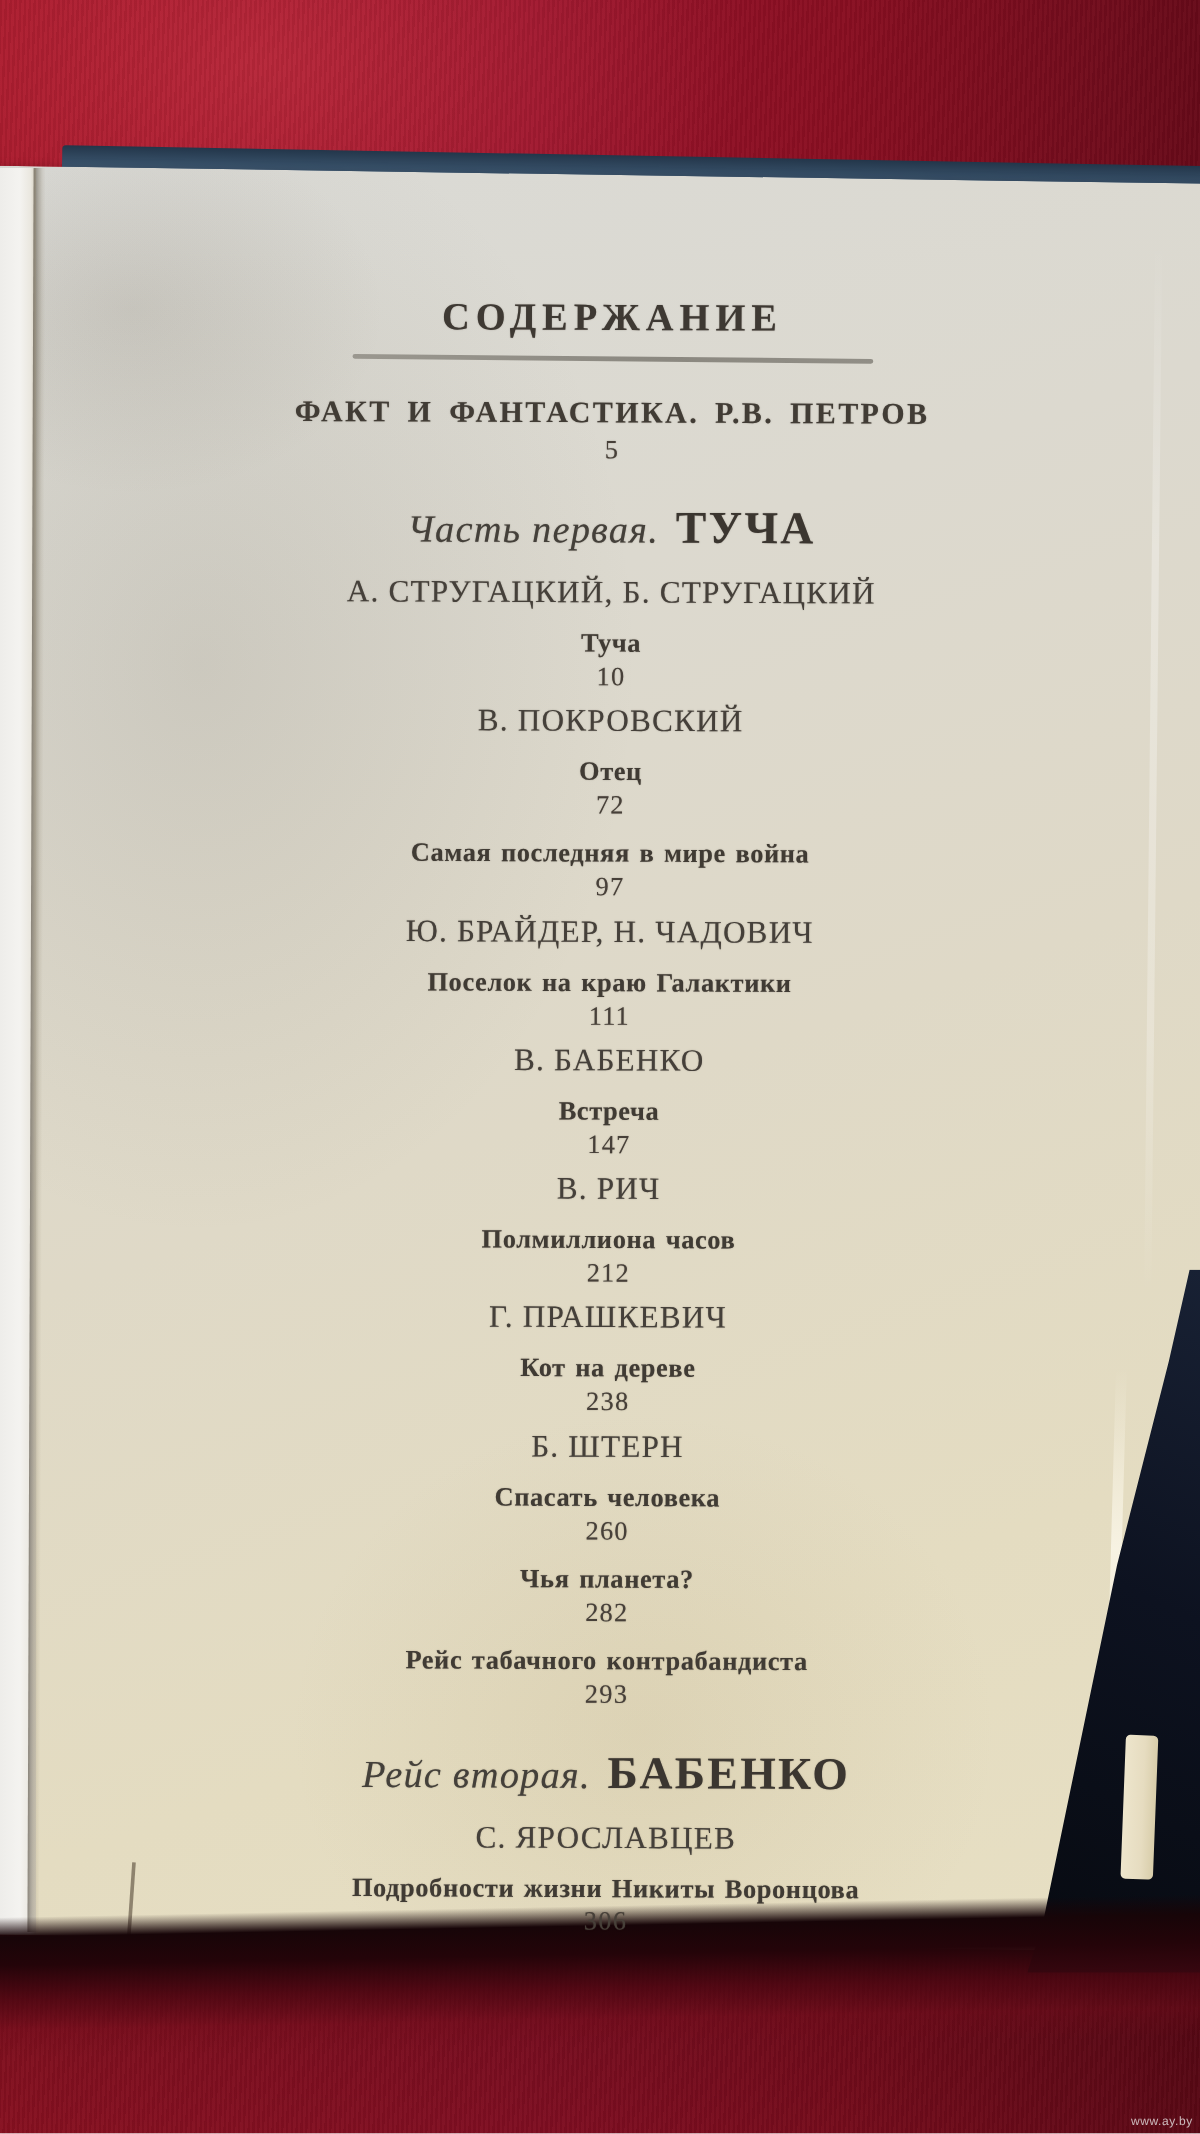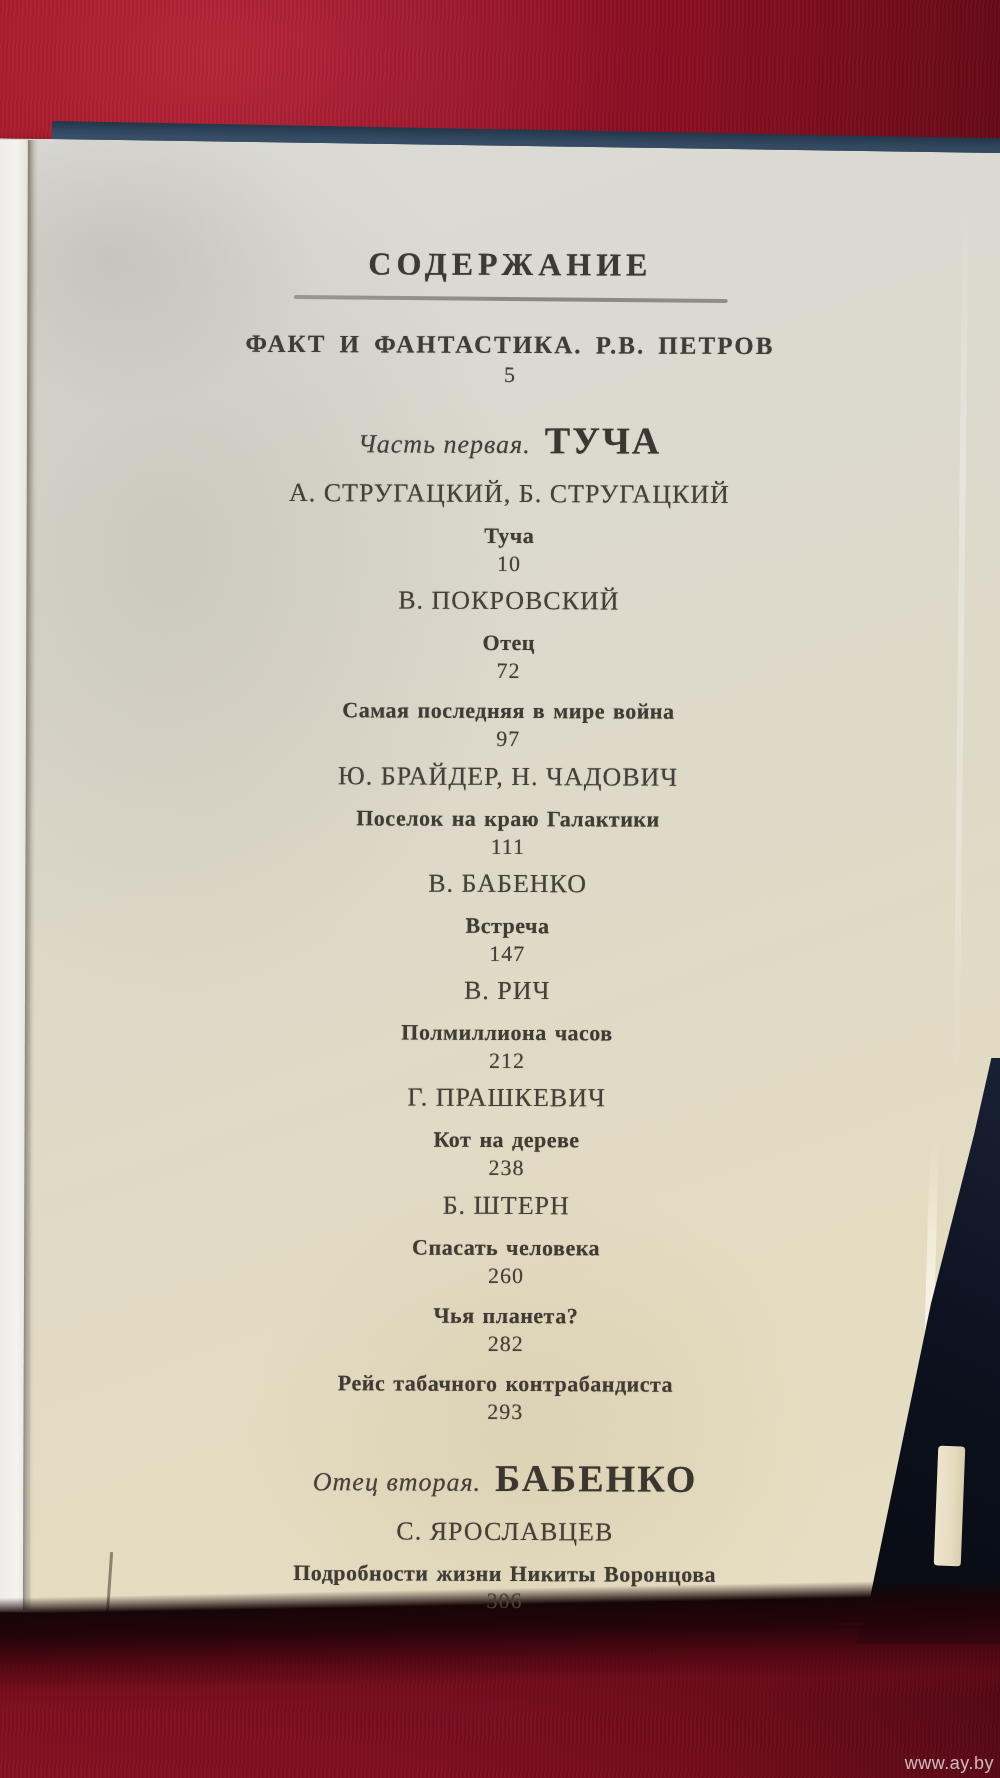--- a/index.html
+++ b/index.html
@@ -93,29 +93,29 @@
     font-size:32px;font-weight:bold;letter-spacing:5px;color:#3e3933;line-height:1.15;
   }
   .toc-rule{
     width:434px;height:4px;margin:14px auto 0;
     background:linear-gradient(90deg,#9a978f,#8b8880 60%,#918e86);
     transform:rotate(0.3deg);border-radius:2px;
   }
   .essay{margin-top:30px;font-size:25px;font-weight:bold;letter-spacing:2px;word-spacing:5px;line-height:1.15;color:#413c35;}
   .pageno{margin-top:2px;font-size:22px;line-height:1.2;letter-spacing:1px;}
   .part{margin-top:30px;line-height:44px;white-space:nowrap;}
-  .part-label{font-style:italic;font-size:26px;letter-spacing:1px;margin-right:14px;color:#44403a;}
+  .part-label{font-style:italic;font-size:32px;letter-spacing:1px;margin-right:14px;color:#44403a;}
   .part-name{font-weight:bold;font-size:38px;letter-spacing:2px;color:#3b3630;}
   .author{margin-top:9px;font-size:26px;letter-spacing:1px;line-height:1.15;color:#45403a;}
   .story{margin-top:14px;font-size:22px;font-weight:bold;letter-spacing:0.5px;word-spacing:2px;line-height:1.18;color:#403b34;}
   
   .watermark{
     position:absolute;right:6px;bottom:4px;
     font-family:"Liberation Sans","DejaVu Sans",sans-serif;
-    font-size:18px;letter-spacing:0.5px;color:rgba(235,233,233,0.78);
+    font-size:10px;letter-spacing:0.5px;color:rgba(235,233,233,0.78);
   }
 </style>
 </head>
 <body>
 
 <div class="fabric"></div>
 <div class="cover-top"></div>
 <div class="page"></div>
 <div class="left-pages"></div>
 <div class="crease"></div>
@@ -188,21 +188,21 @@
     <div class="story">Чья планета?</div>
     <div class="pageno">282</div>
   </div>
 
   <div>
     <div class="story">Рейс табачного контрабандиста</div>
     <div class="pageno">293</div>
   </div>
 
   <div class="part">
-    <span class="part-label">Отец вторая.</span><span class="part-name">БАБЕНКО</span>
+    <span class="part-label">Рейс вторая.</span><span class="part-name">БАБЕНКО</span>
   </div>
 
   <div>
     <div class="author">С. ЯРОСЛАВЦЕВ</div>
     <div class="story">Подробности жизни Никиты Воронцова</div>
     <div class="pageno">306</div>
   </div>
 </div>
 
 <div class="watermark">www.ay.by</div>

